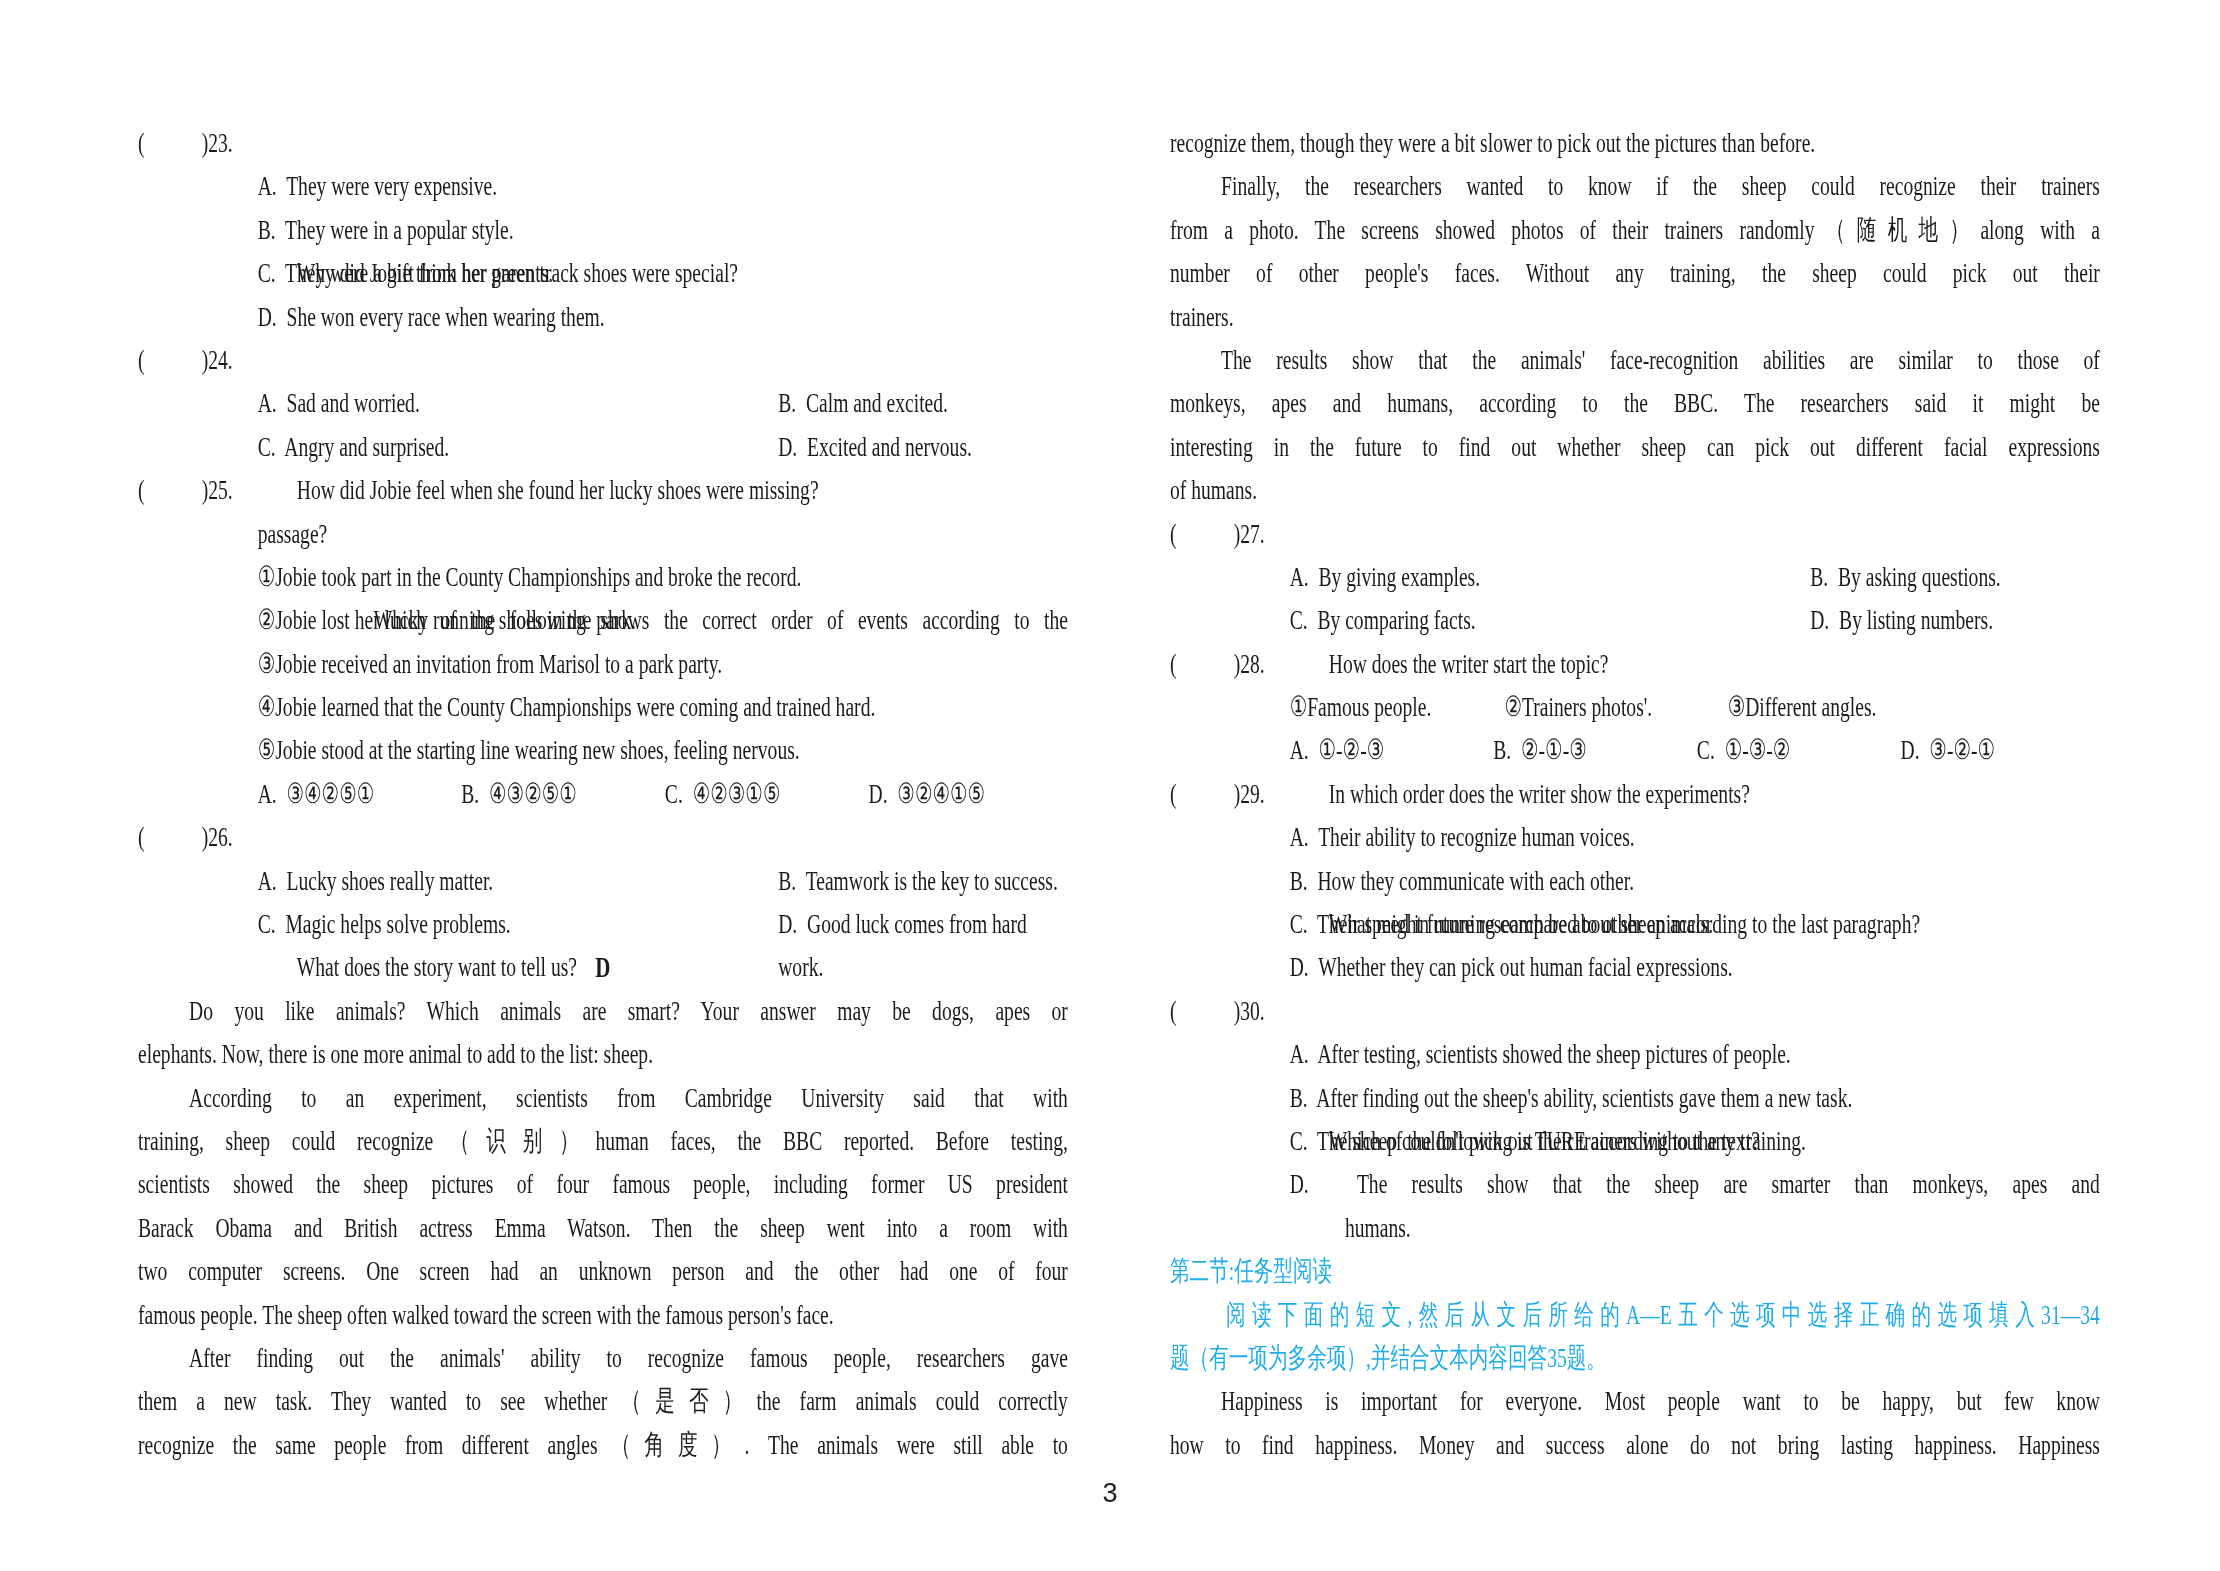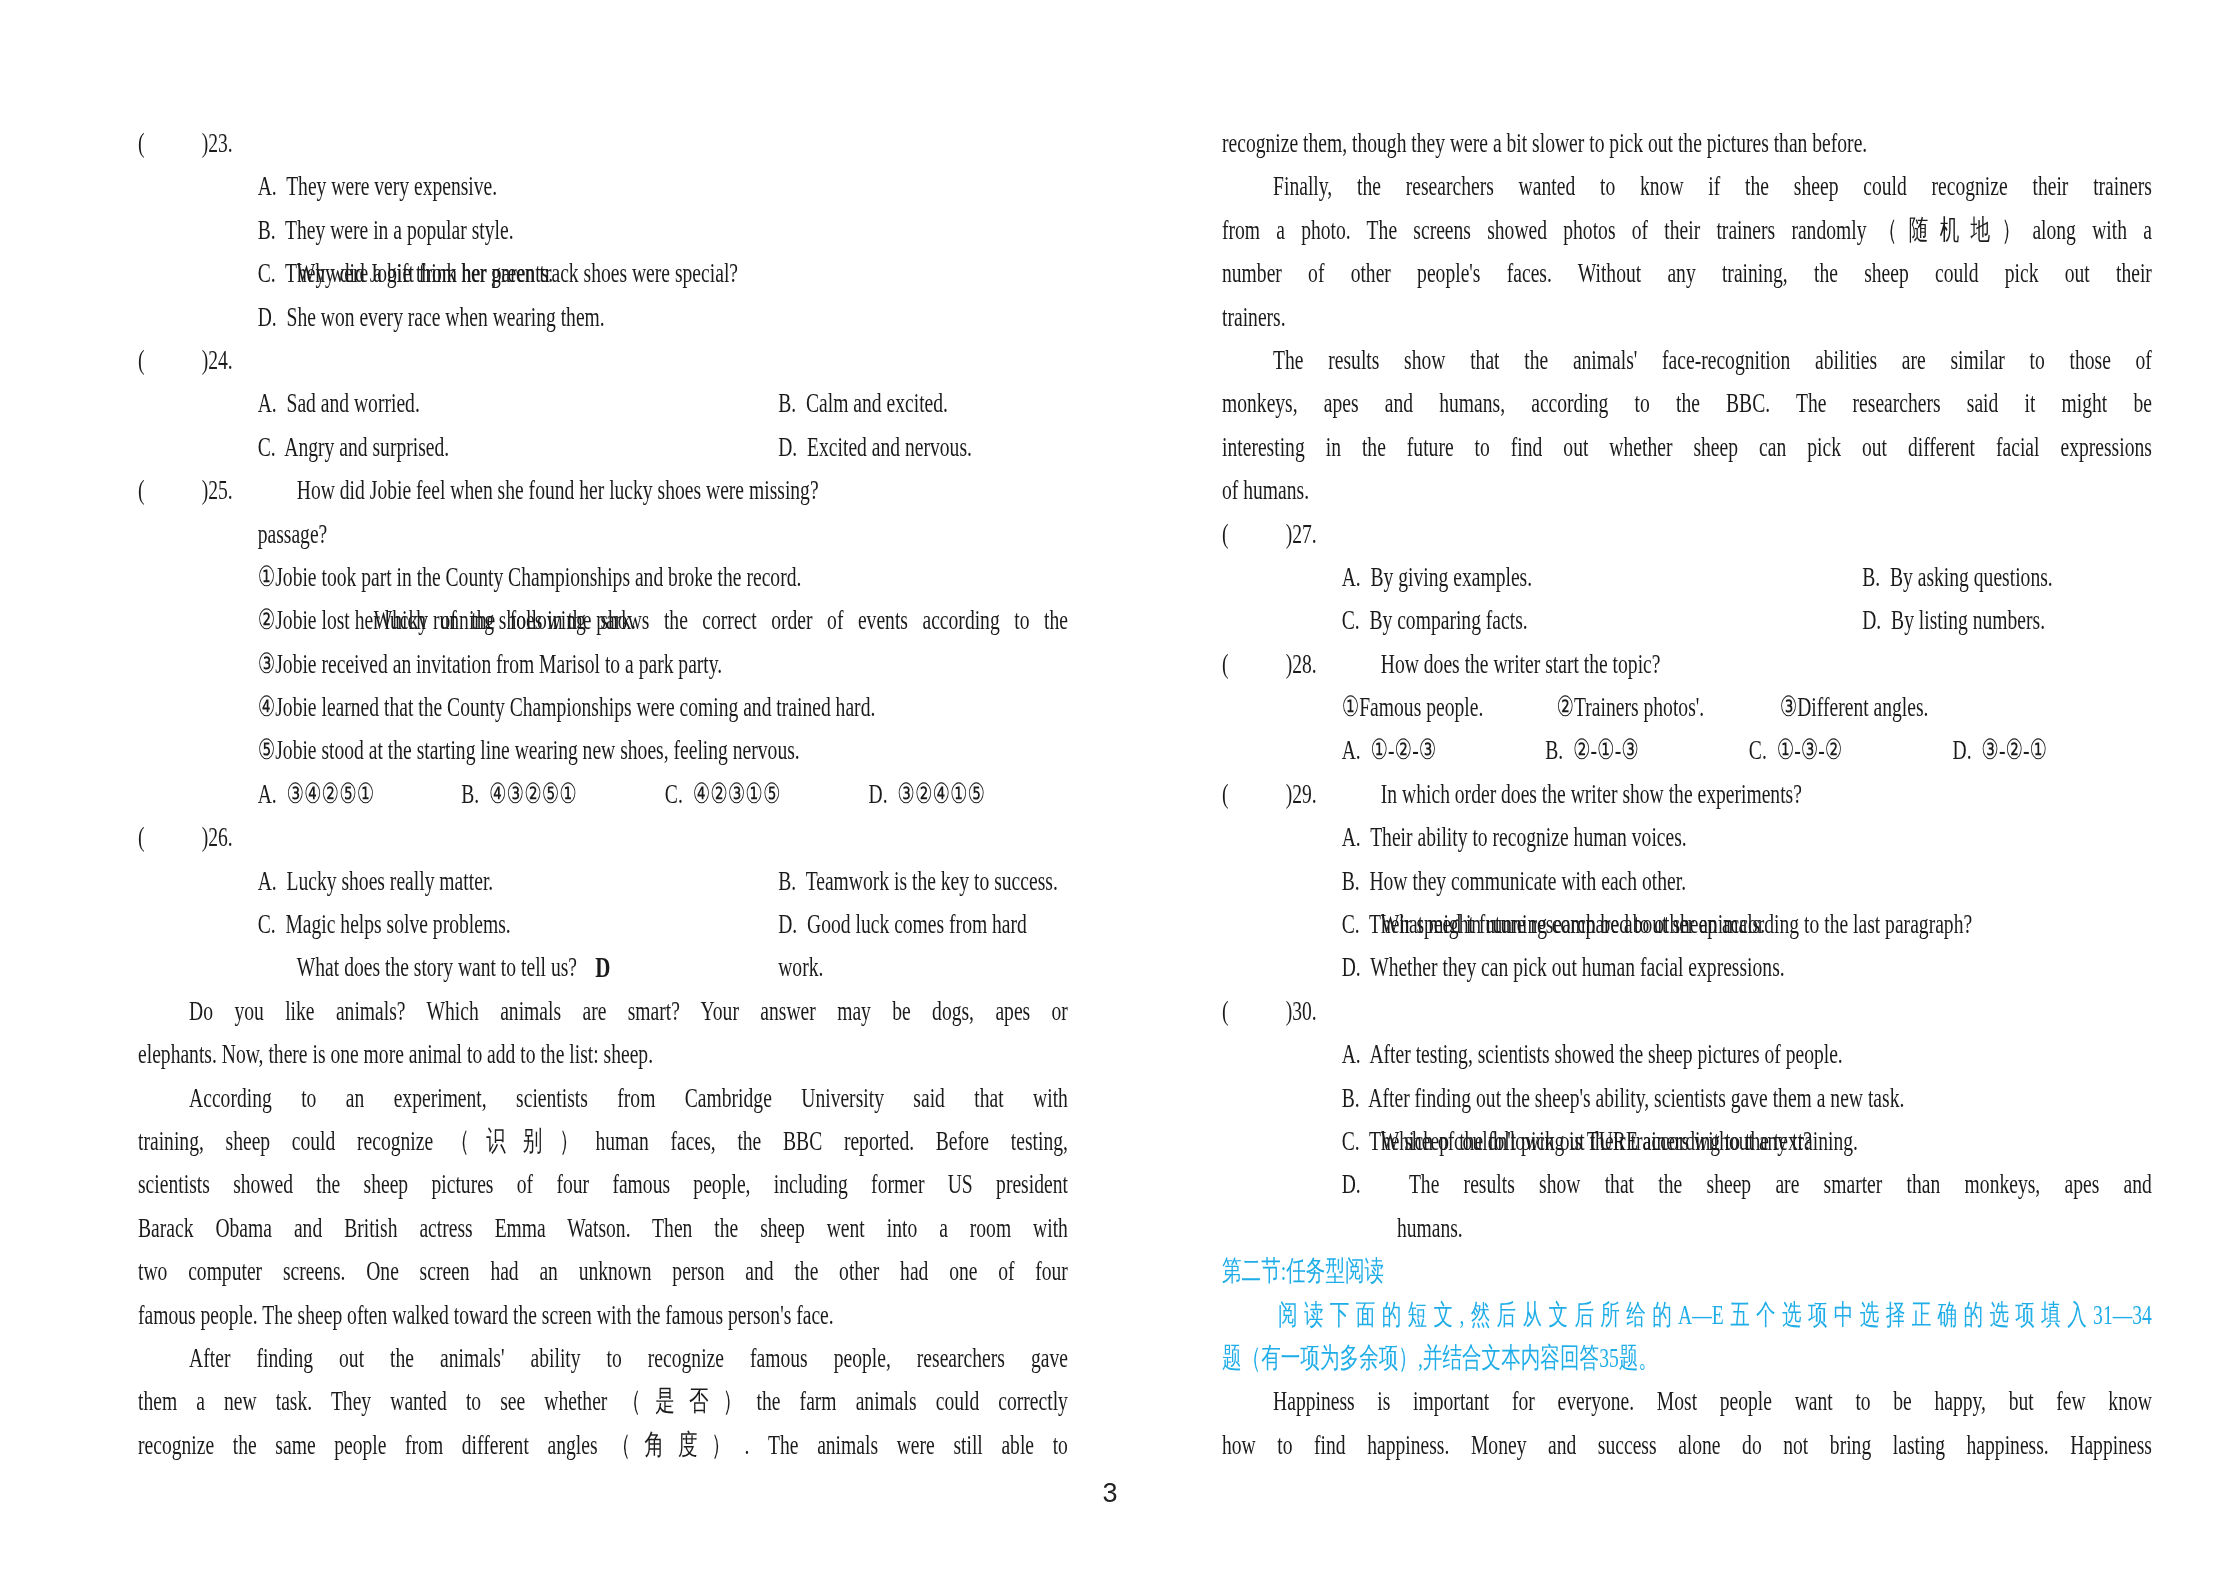--- a/index.html
+++ b/index.html
@@ -7,21 +7,21 @@
     position:relative;
     width:2220px;
     height:1571px;
     background:#ffffff;
     font-family:"Liberation Serif", serif;
     color:#1b1b1b;
     overflow:hidden;
   }
   .col{position:absolute;top:121px;width:930px;}
   .col-left{left:138px;}
-  .col-right{left:1222px;}
+  .col-right{left:1170px;}
   
   .col-inner{width:1329px;transform:scaleX(0.6997);transform-origin:0 0;}
   .row{height:43.4px;line-height:43.4px;font-size:28px;white-space:pre-wrap;}
   .qline{position:relative;padding-left:171px;}
   .paren{position:absolute;left:0;top:0;}
   .qnum{position:absolute;left:91px;top:0;}
   .optline{padding-left:171px;}
   .optgrid2{display:grid;grid-template-columns:744px 1fr;padding-left:171px;}
   .optgrid4{display:grid;grid-template-columns:291px 291px 291px 1fr;padding-left:171px;}
   .subgrid3{display:grid;grid-template-columns:307px 319px 1fr;padding-left:171px;}

